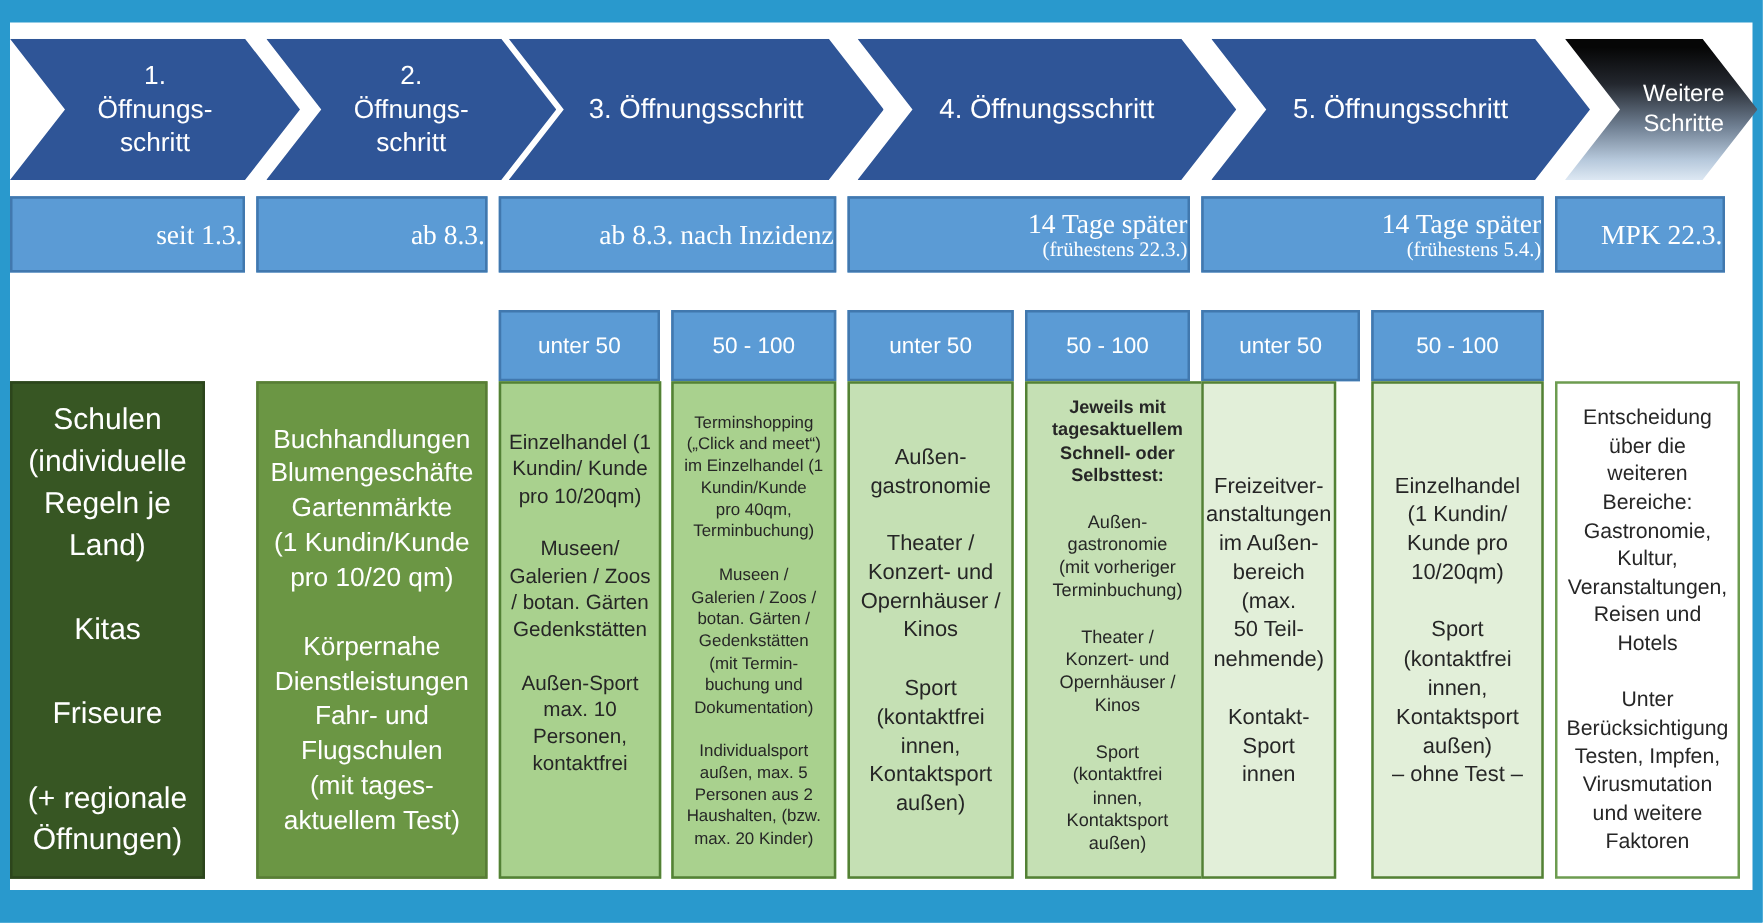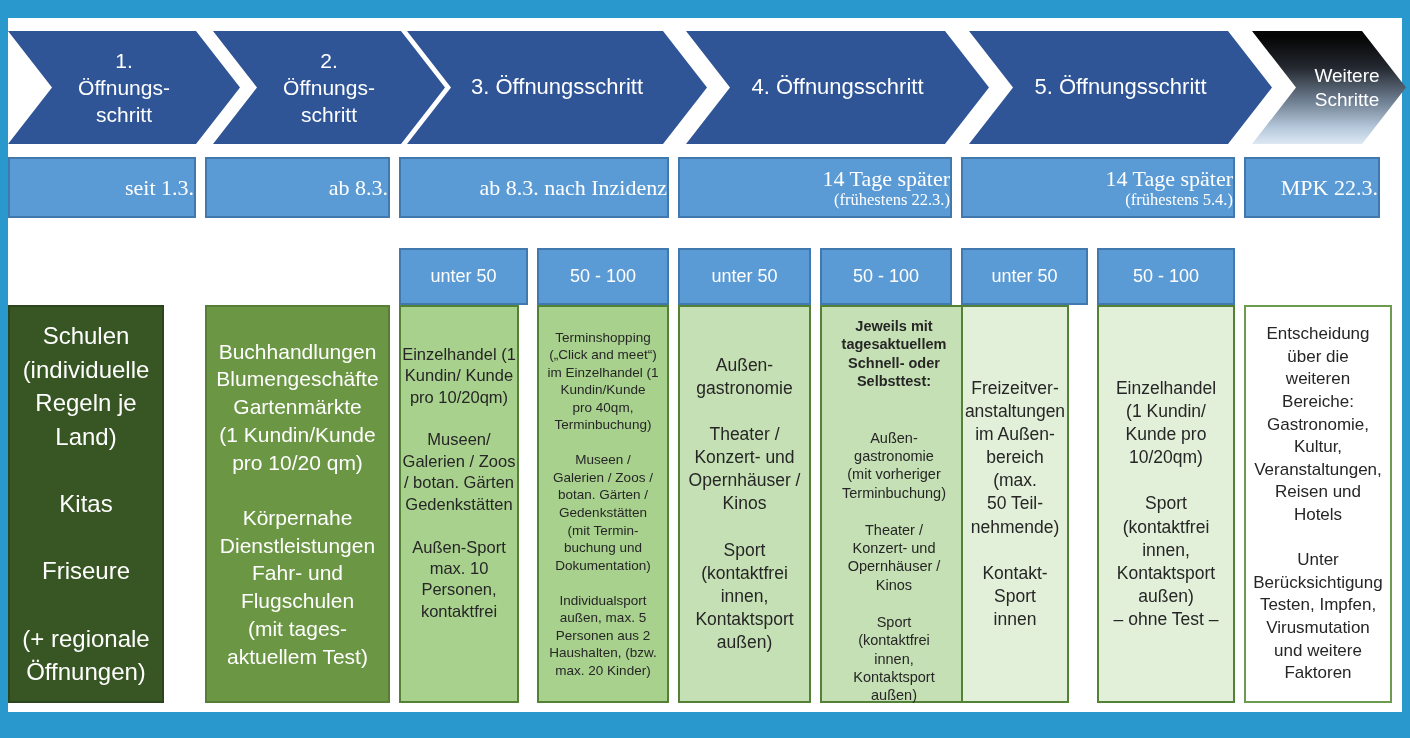--- a/index.html
+++ b/index.html
@@ -48,29 +48,29 @@
 
   
   .colbox{position:absolute;top:305px;height:398px;box-sizing:border-box;
           display:flex;flex-direction:column;align-items:center;justify-content:center;
           text-align:center;}
   .colbox .txt{white-space:pre-line;}
   #c1{left:8px;width:156px;background:#375623;border:2px solid #2c451c;color:#ffffff;}
   #c1 .txt{font-size:24px;line-height:1.4;}
   #c2{left:205px;width:185px;background:#6b9644;border:2px solid #587d36;color:#ffffff;}
   #c2 .txt{font-size:21px;line-height:1.32;}
-  #c3a{left:399px;width:120px;background:#a9d18e;border:2px solid #538135;color:#262626;
+  #c3a{left:399px;width:130px;background:#a9d18e;border:2px solid #538135;color:#262626;
        padding-bottom:42px;}
   #c3a .txt{font-size:16.5px;line-height:1.3;}
   #c3b{left:537px;width:132px;background:#a9d18e;border:2px solid #538135;color:#262626;}
   #c3b .txt{font-size:13.5px;line-height:1.3;}
   #c4a{left:678px;width:133px;background:#c5e0b4;border:2px solid #538135;color:#262626;}
   #c4a .txt{font-size:17.5px;line-height:1.32;}
   #c4b{left:820px;width:148px;background:#c5e0b4;border:2px solid #538135;color:#262626;
-       justify-content:flex-start;padding-top:10px;gap:20px;}
+       justify-content:flex-start;padding-top:10px;}
   #c4b .hdr{font-size:14.5px;line-height:1.27;font-weight:bold;white-space:pre-line;}
   #c4b .txt{font-size:14.5px;line-height:1.27;margin-top:18px;}
   #c5a{left:961px;width:108px;background:#e2efd9;border:2px solid #538135;color:#262626;}
   #c5a .txt{font-size:17.5px;line-height:1.32;}
   #c5b{left:1097px;width:138px;background:#e2efd9;border:2px solid #538135;color:#262626;}
   #c5b .txt{font-size:17.5px;line-height:1.32;}
   #c6{left:1244px;width:148px;background:#ffffff;border:2px solid #6d9c50;color:#262626;}
   #c6 .txt{font-size:17px;line-height:1.33;}
 </style>
 </head>

